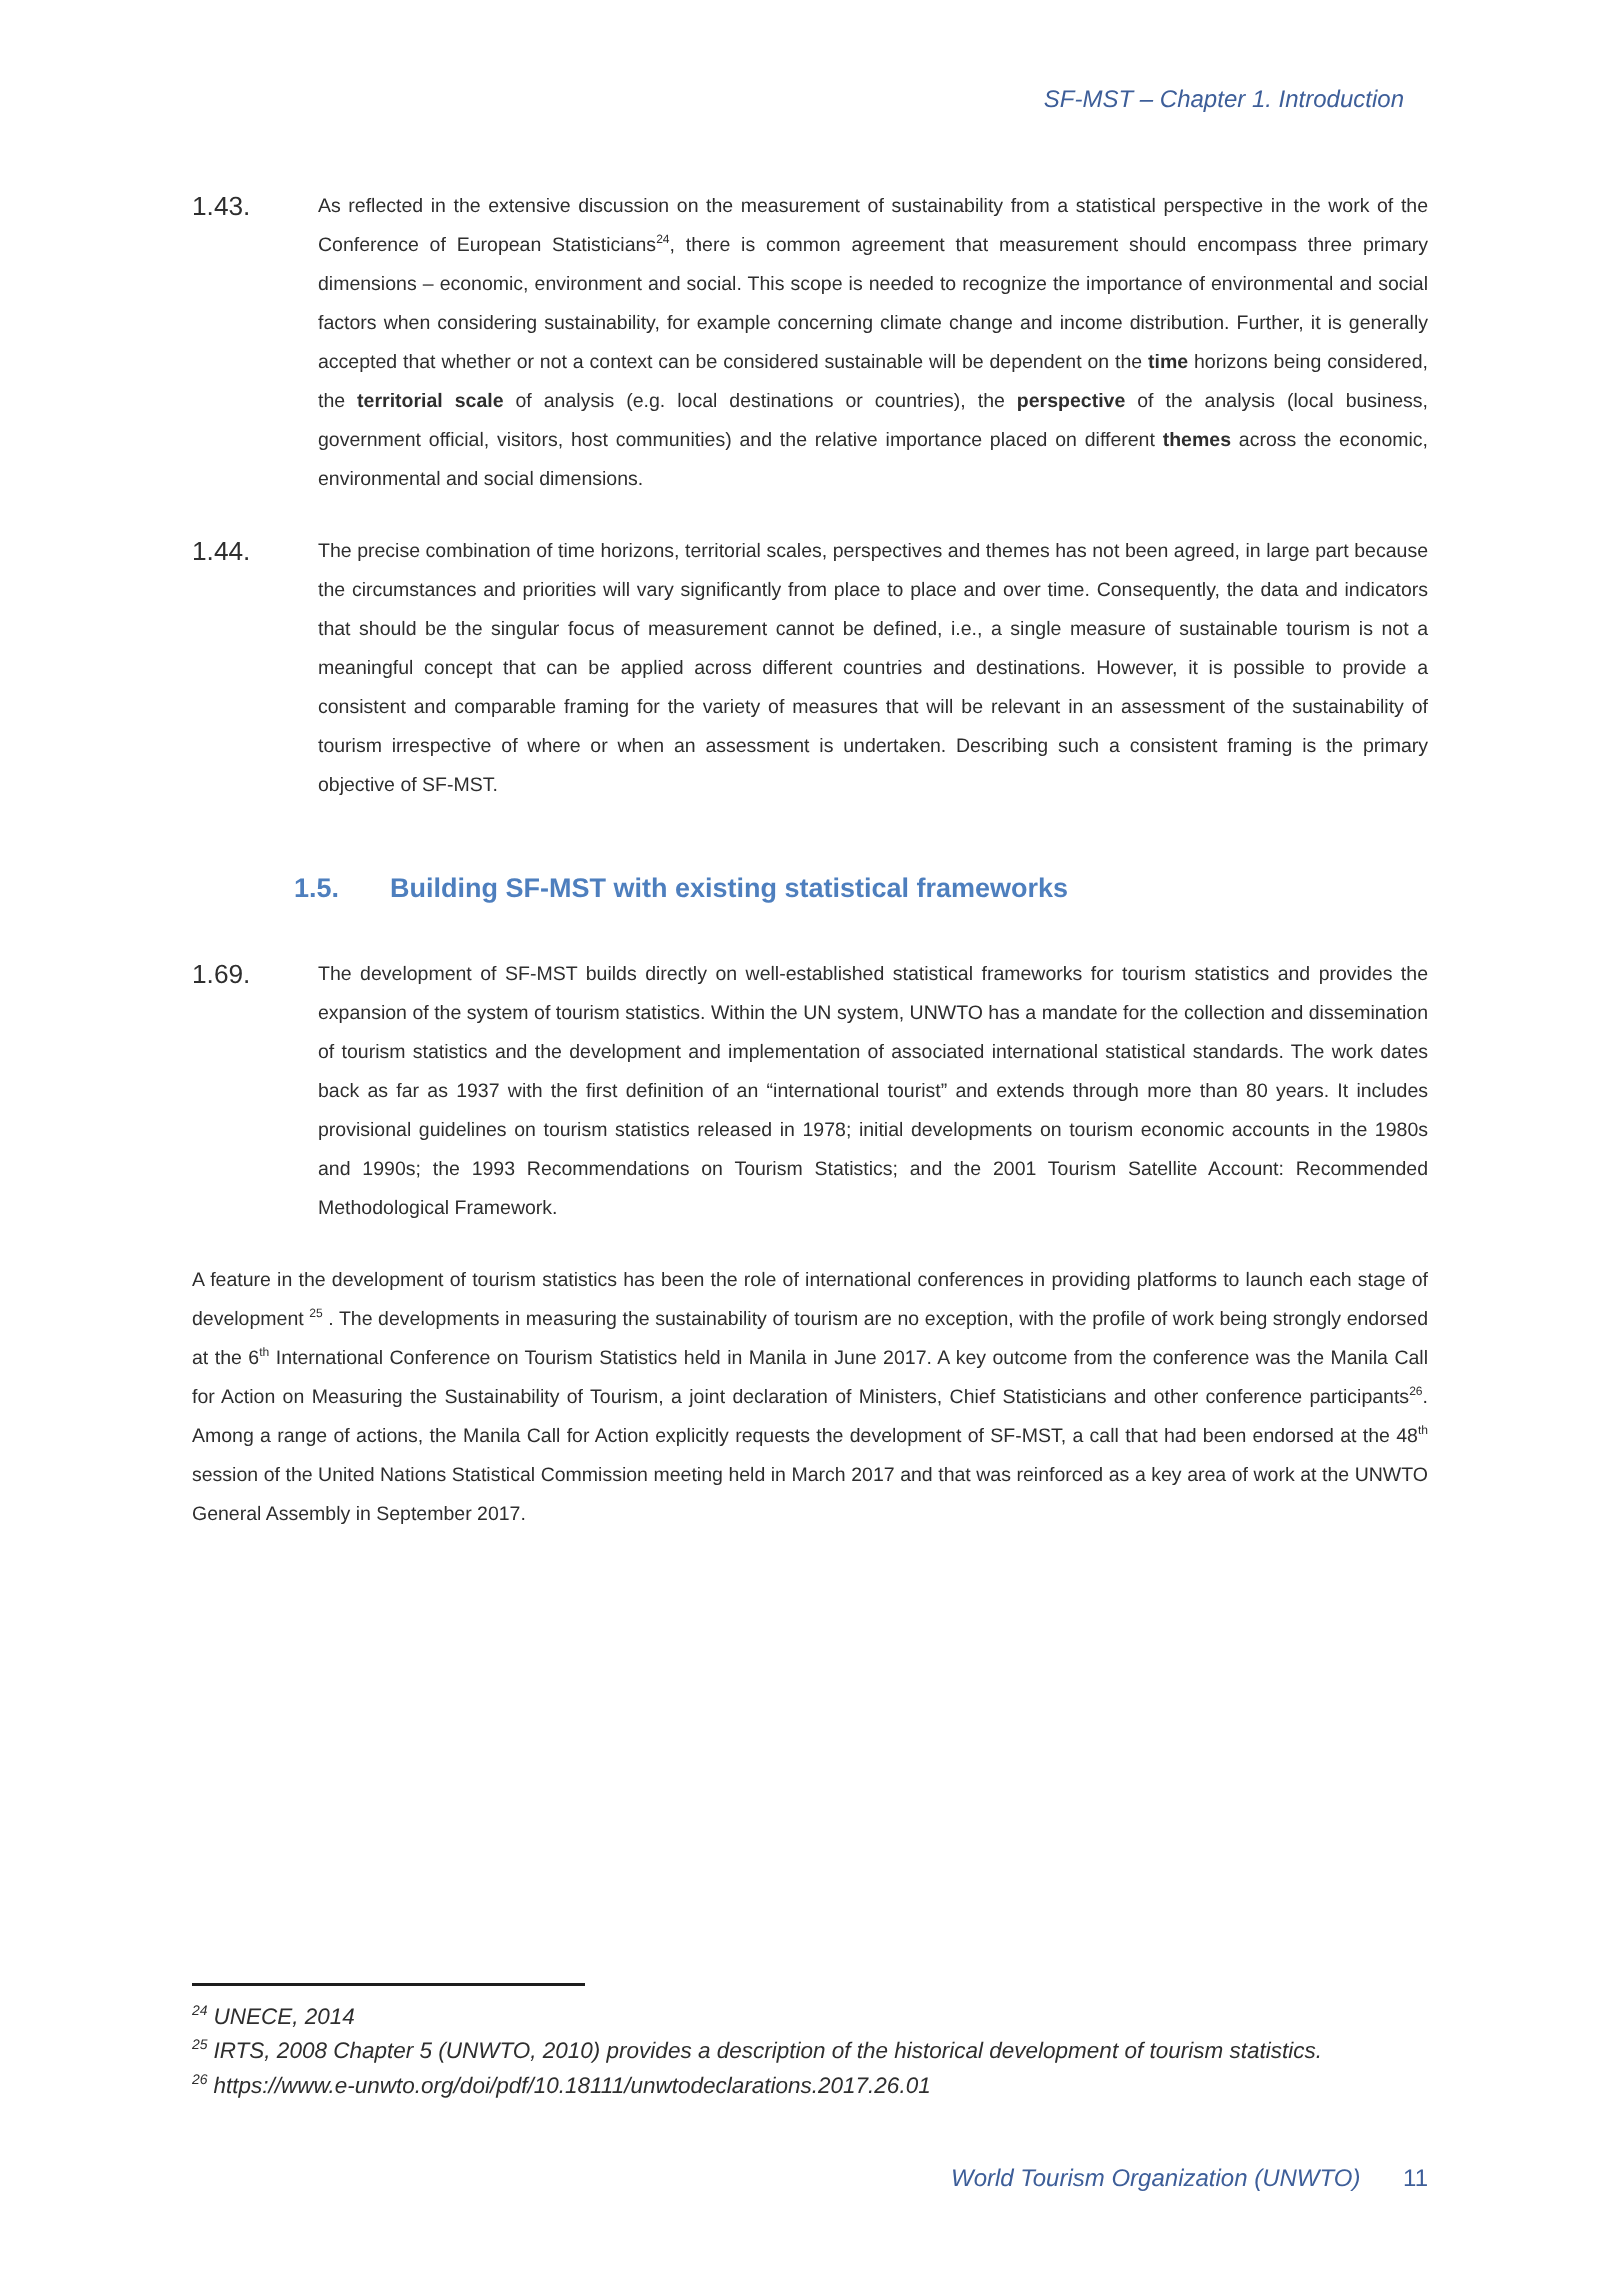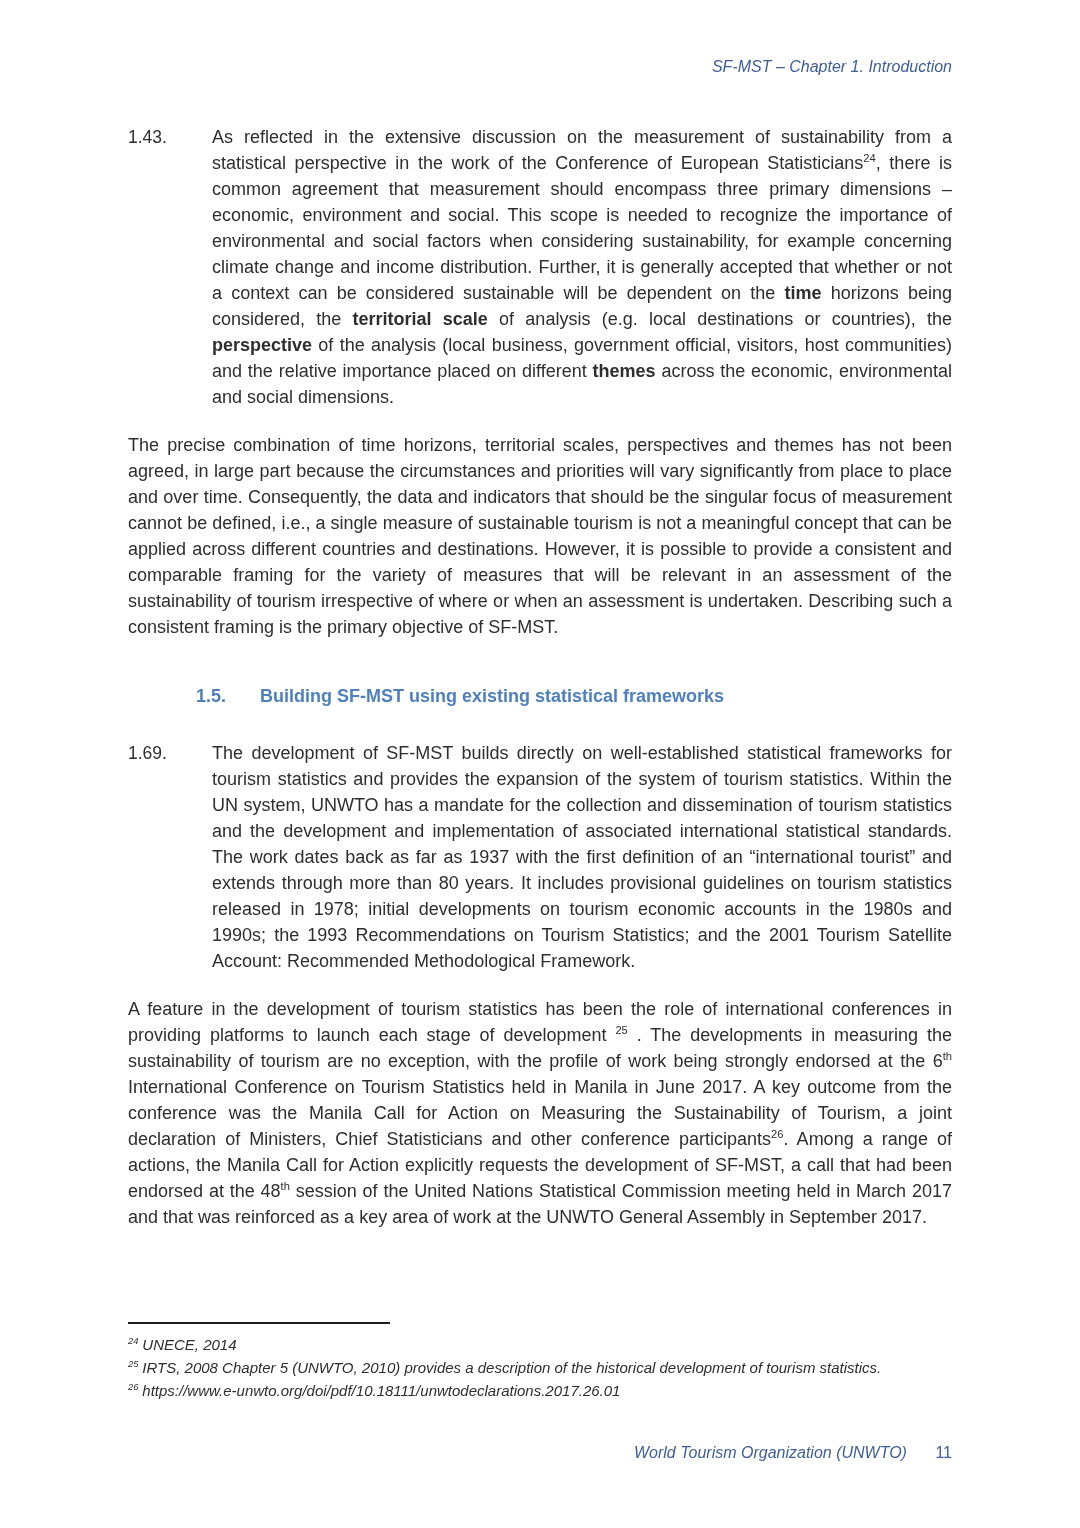--- a/index.html
+++ b/index.html
@@ -8,35 +8,35 @@
     width: 1080px;
     height: 1528px;
     margin: 0 auto;
     background: #ffffff;
     font-family: "Liberation Sans", sans-serif;
     color: #2e2e2e;
     overflow: hidden;
   }
   .running-header {
     position: absolute;
-    top: 58px; left: 128px; right: 128px;
+    top: 58px; left: 128px; right: 144px;
     text-align: right;
     font-size: 16px;
     font-style: italic;
     color: #3d5e99;
   }
   .content {
     position: absolute;
     top: 124px; left: 128px; right: 128px;
   }
   .para { display: flex; margin-bottom: 22px; gap: 16px; }
   .para-number { flex: 0 0 68px; font-size: 17.5px; line-height: 26px; }
   .para-text {
     flex: 1;
-    font-size: 18px;
+    font-size: 13px;
     line-height: 26px;
     text-align: justify;
   }
   .para-text b { font-weight: bold; }
   sup { font-size: 0.62em; line-height: 0; vertical-align: super; }
   .section-heading {
     display: flex;
     margin: 44px 0 32px 68px;
     color: #4e7fbe;
     font-weight: bold;
@@ -78,26 +78,27 @@
   </div>
 
   <div class="content">
 
     <div class="para">
       <div class="para-number">1.43.</div>
       <div class="para-text"><span>As reflected in the extensive discussion on the measurement of sustainability from a statistical perspective in the work of the Conference of European Statisticians</span><sup>24</sup><span>, there is common agreement that measurement should encompass three primary dimensions – economic, environment and social. This scope is needed to recognize the importance of environmental and social factors when considering sustainability, for example concerning climate change and income distribution. Further, it is generally accepted that whether or not a context can be considered sustainable will be dependent on the </span><b>time</b><span> horizons being considered, the </span><b>territorial scale</b><span> of analysis (e.g. local destinations or countries), the </span><b>perspective</b><span> of the analysis (local business, government official, visitors, host communities) and the relative importance placed on different </span><b>themes</b><span> across the economic, environmental and social dimensions.</span></div>
     </div>
 
     <div class="para">
+      <div class="para-number">1.44.</div>
       <div class="para-text"><span>The precise combination of time horizons, territorial scales, perspectives and themes has not been agreed, in large part because the circumstances and priorities will vary significantly from place to place and over time. Consequently, the data and indicators that should be the singular focus of measurement cannot be defined, i.e., a single measure of sustainable tourism is not a meaningful concept that can be applied across different countries and destinations. However, it is possible to provide a consistent and comparable framing for the variety of measures that will be relevant in an assessment of the sustainability of tourism irrespective of where or when an assessment is undertaken. Describing such a consistent framing is the primary objective of SF-MST.</span></div>
     </div>
 
     <div class="section-heading">
       <span class="section-number">1.5.</span>
-      <span class="section-title">Building SF-MST using existing statistical frameworks</span>
+      <span class="section-title">Building SF-MST with existing statistical frameworks</span>
     </div>
 
     <div class="para">
       <div class="para-number">1.69.</div>
       <div class="para-text"><span>The development of SF-MST builds directly on well-established statistical frameworks for tourism statistics and provides the expansion of the system of tourism statistics. Within the UN system, UNWTO has a mandate for the collection and dissemination of tourism statistics and the development and implementation of associated international statistical standards. The work dates back as far as 1937 with the first definition of an “international tourist” and extends through more than 80 years. It includes provisional guidelines on tourism statistics released in 1978; initial developments on tourism economic accounts in the 1980s and 1990s; the 1993 Recommendations on Tourism Statistics; and the 2001 Tourism Satellite Account: Recommended Methodological Framework.</span></div>
     </div>
 
     <div class="para">
       <div class="para-text"><span>A feature in the development of tourism statistics has been the role of international conferences in providing platforms to launch each stage of development </span><sup>25</sup><span> . The developments in measuring the sustainability of tourism are no exception, with the profile of work being strongly endorsed at the 6</span><sup>th</sup><span> International Conference on Tourism Statistics held in Manila in June 2017. A key outcome from the conference was the Manila Call for Action on Measuring the Sustainability of Tourism, a joint declaration of Ministers, Chief Statisticians and other conference participants</span><sup>26</sup><span>. Among a range of actions, the Manila Call for Action explicitly requests the development of SF-MST, a call that had been endorsed at the 48</span><sup>th</sup><span> session of the United Nations Statistical Commission meeting held in March 2017 and that was reinforced as a key area of work at the UNWTO General Assembly in September 2017.</span></div>
     </div>

